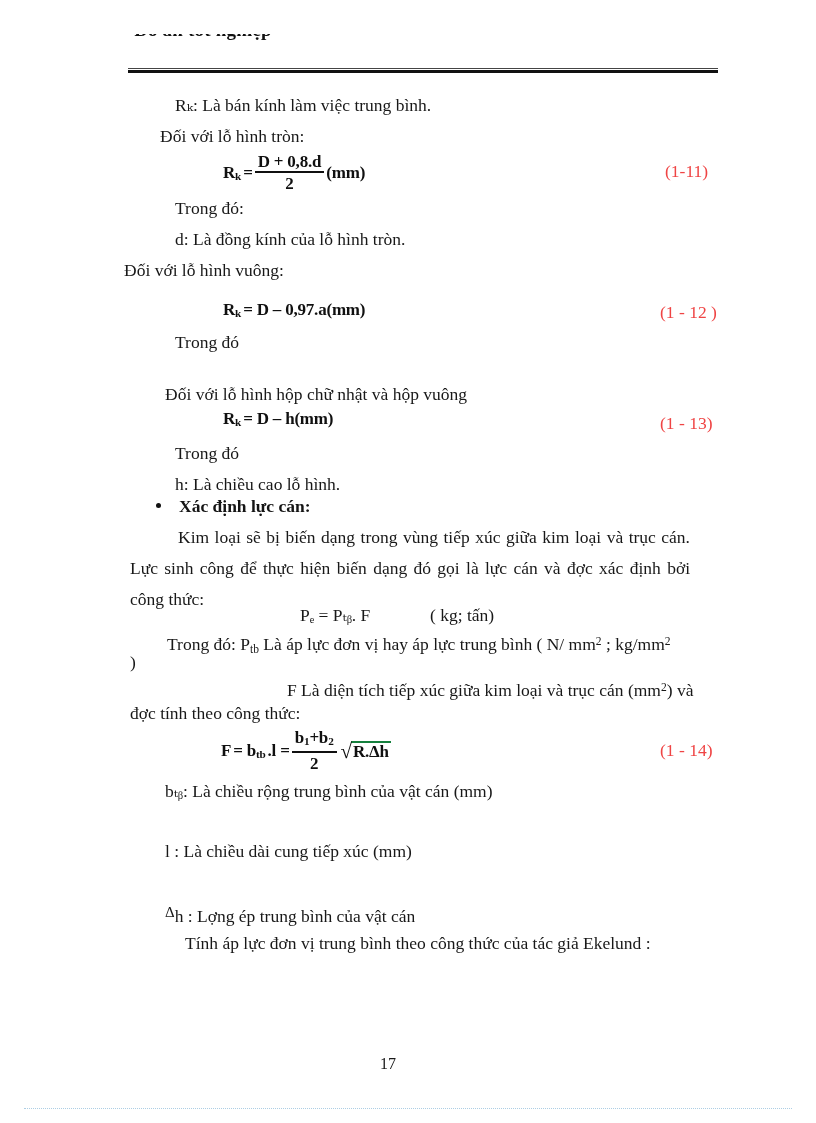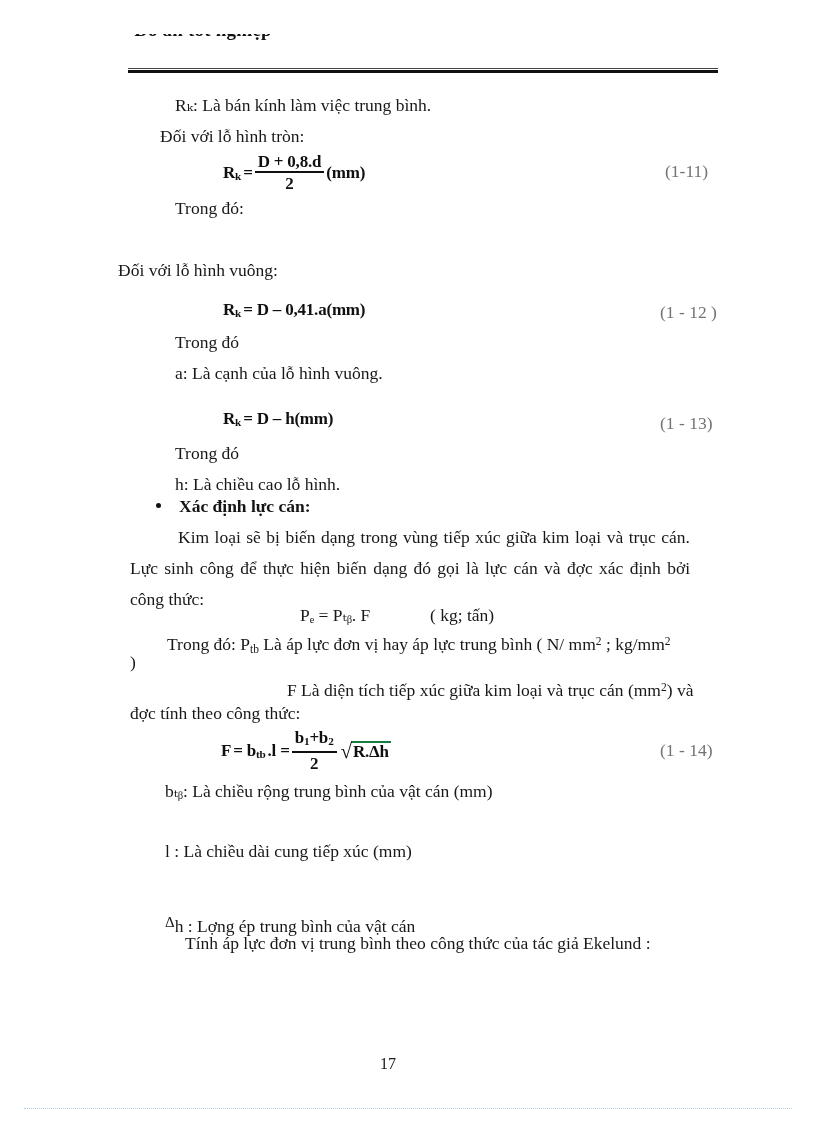--- a/index.html
+++ b/index.html
@@ -156,21 +156,21 @@
   .sqrt .radicand {
     border-top: 2px solid #15803d;
     padding: 1px 2px 0 2px;
     font-size: 17px;
     line-height: 16px;
   }
   .eqnum {
     position: absolute;
     font-size: 17.5px;
     white-space: nowrap;
-    color: #737373;
+    color: #ef4444;
   }
 
   
   .page-number {
     position: absolute;
     left: 0;
     top: 1055px;
     width: 776px;
     text-align: center;
     font-size: 16px;
@@ -209,30 +209,31 @@
     <span class="frac">
       <span class="num">D + 0,8.d</span>
       <span class="bar"></span>
       <span class="den">2</span>
     </span>
     <span class="tok">(mm)</span>
   </div>
   <div class="eqnum" style="left:665px; top:161px;">(1-11)</div>
 
   <div class="line" style="left:175px; top:198px;">Trong đó:</div>
-  <div class="line" style="left:118px; top:260px;">Đối với lỗ hình vuông:</div>
+  <div class="line" style="left:175px; top:229px;">d: Là đồng   kính của lỗ hình tròn.</div>
+  <div class="line" style="left:124px; top:260px;">Đối với lỗ hình vuông:</div>
 
   <div class="eq" style="left:222px; top:300px;">
     <span class="tok"><span>R</span><sub>k</sub></span>
-    <span class="tok">= D – 0,41.a(mm)</span>
+    <span class="tok">= D – 0,97.a(mm)</span>
   </div>
   <div class="eqnum" style="left:660px; top:302px;text-align:right;">(1 - 12 )</div>
 
   <div class="line" style="left:175px; top:332px;">Trong đó</div>
-  <div class="line" style="left:175px; top:363px;">a: Là cạnh của lỗ hình vuông.</div>
+  <div class="line" style="left:165px; top:384px;">Đối với lỗ hình hộp chữ nhật và hộp vuông</div>
 
   <div class="eq" style="left:222px; top:409px;">
     <span class="tok"><span>R</span><sub>k</sub></span>
     <span class="tok">= D – h(mm)</span>
   </div>
   <div class="eqnum" style="left:660px; top:413px;">(1 - 13)</div>
 
   <div class="line" style="left:175px; top:443px;">Trong đó</div>
   <div class="line" style="left:175px; top:474px;">h: Là chiều cao lỗ hình.</div>
 
@@ -269,21 +270,21 @@
     </span>
     <span class="sqrt">
       <span class="radical">√</span>
       <span class="radicand">R.Δh</span>
     </span>
   </div>
   <div class="eqnum" style="left:660px; top:740px;">(1 - 14)</div>
 
   <div class="line" style="left:165px; top:781px;">bₜᵦ: Là chiều rộng trung bình của vật cán (mm)</div>
   <div class="line" style="left:165px; top:841px;">l : Là chiều dài cung tiếp xúc (mm)</div>
-  <div class="line" style="left:165px; top:902px;margin-top:10px;">
+  <div class="line" style="left:165px; top:902px;">
     <span style="font-size:15px; vertical-align:5px;">Δ</span><span>h : Lợng   ép trung bình của vật cán</span>
   </div>
   <div class="line" style="left:185px; top:933px;">Tính áp lực đơn vị trung bình theo công thức của tác giả Ekelund :</div>
 
   <div class="page-number">17</div>
   <div class="footer-dots"></div>
 
 </div>
 
 </body></html>

